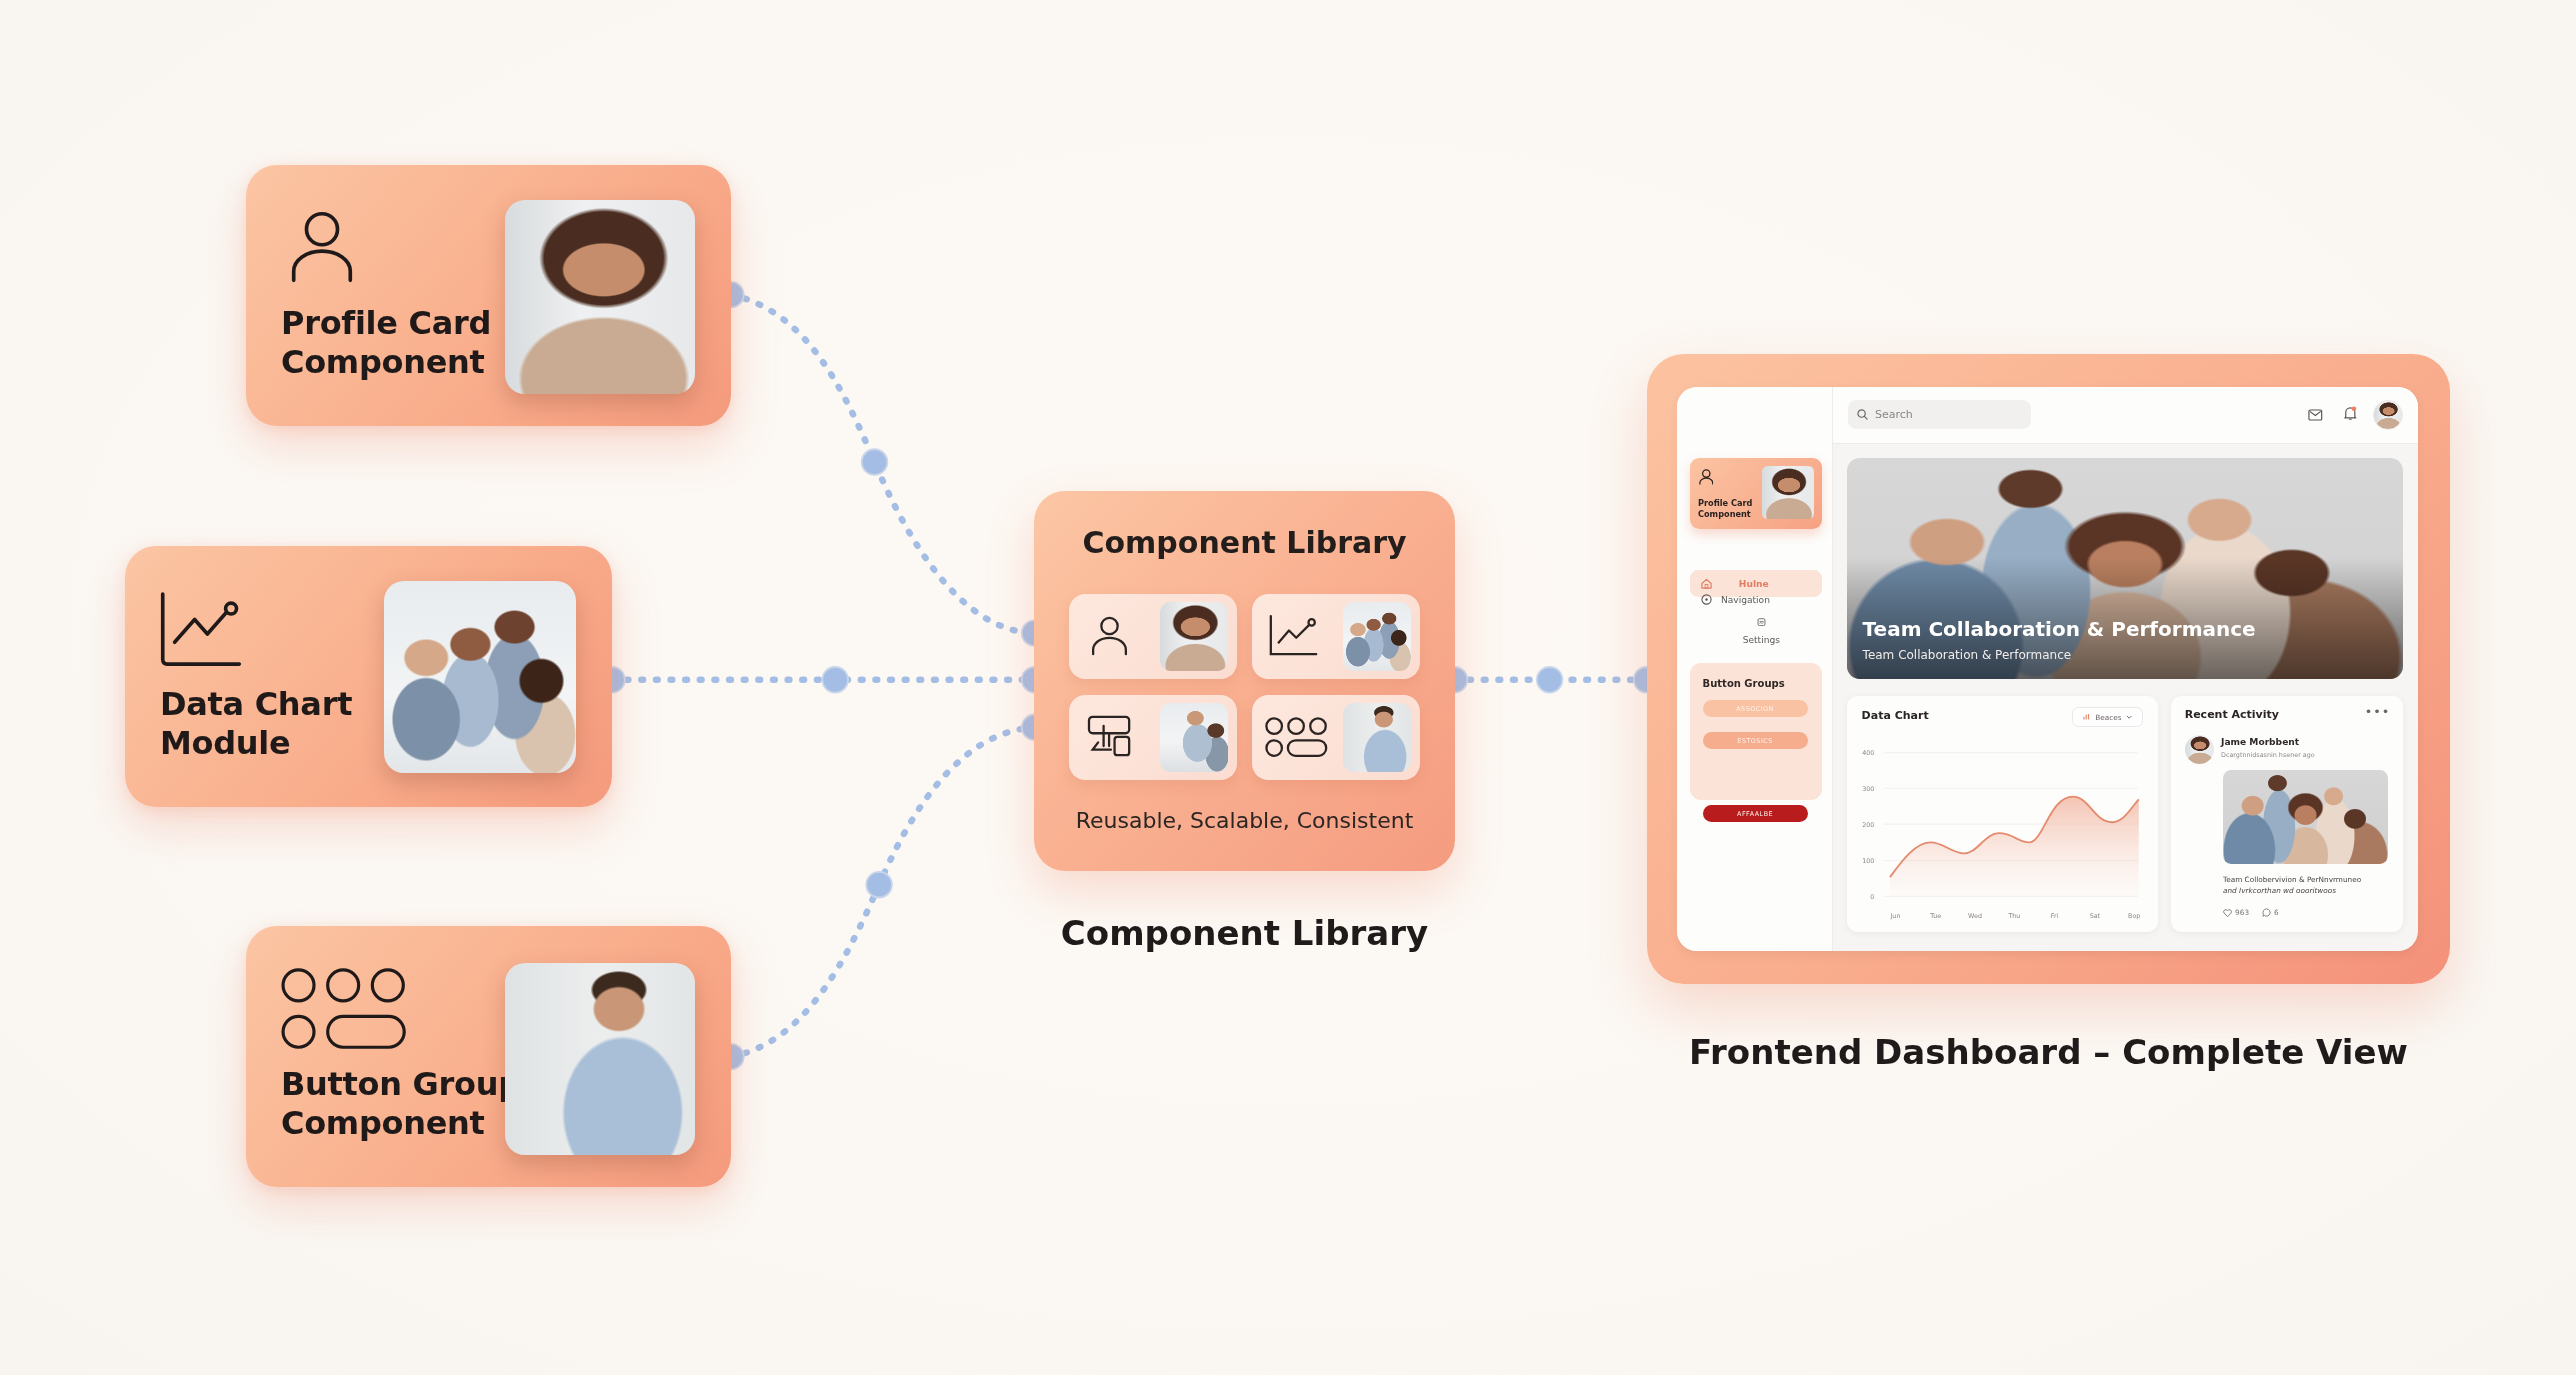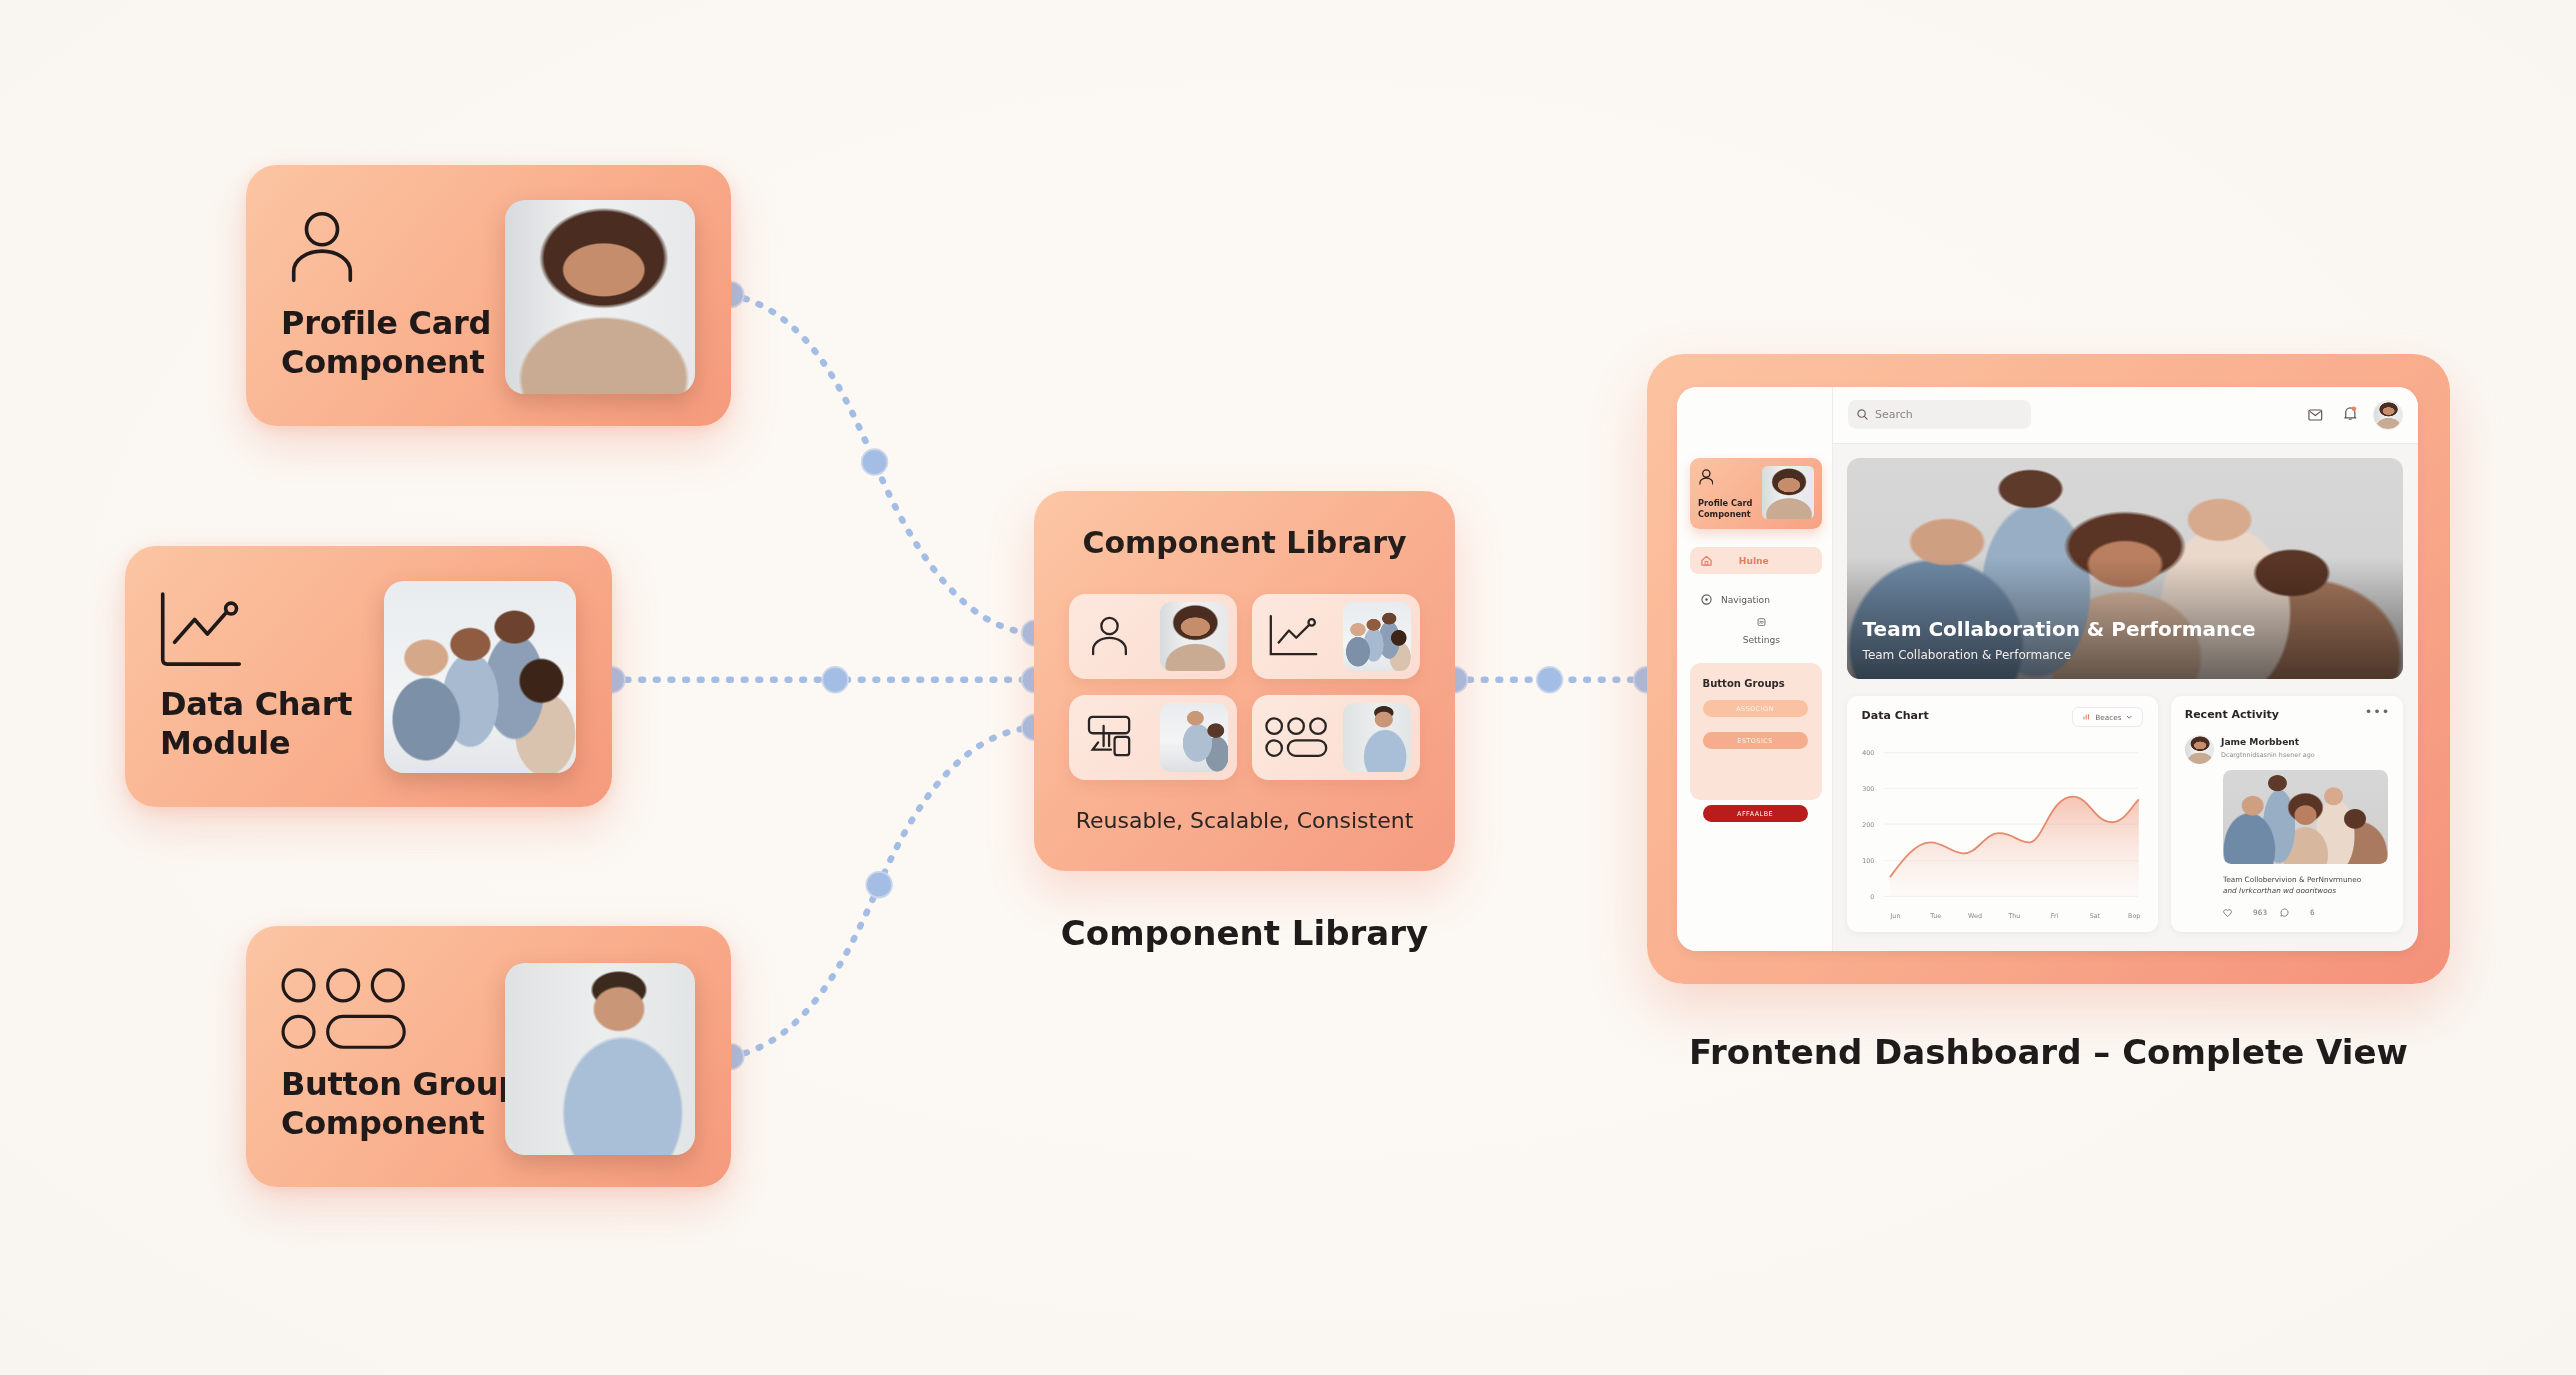--- a/index.html
+++ b/index.html
@@ -172,21 +172,21 @@
     display: flex; align-items: center; justify-content: center; gap: 4.6px; font-size: 7.3px; color: #6a6462; background:#fff;
   }
   .ra-title { position: absolute; left: 13.7px; top: 12px; font-size: 11px; font-weight: bold; color: #2a2422; }
   .ra-more { position: absolute; right: 12.8px; top: 8.2px; font-size: 12.8px; color: #6b6563; letter-spacing: 0.9px; }
   .ra-name { position: absolute; left: 50px; top: 41px; font-size: 9.1px; font-weight: bold; color: #2f2826; }
   .ra-time { position: absolute; left: 50px; top: 55px; font-size: 6.4px; color: #908a88; }
   .ra-avatar { position: absolute; left: 13.7px; top: 39px; width: 29px; height: 29px; border-radius: 50%; }
   .ra-img { position: absolute; left: 52px; top: 74px; width: 165px; height: 94px; border-radius: 8.2px; }
   .ra-text { position: absolute; left: 52px; top: 178px; width: 169px; font-size: 7.3px; line-height: 11px; color: #4a4442; }
   .ra-stats { position: absolute; left: 52px; top: 212px; display: flex; gap: 12.8px; font-size: 7.3px; color: #7b7573; align-items: center; }
-  .ra-stats span { display: inline-flex; align-items: flex-end; gap: 21px; }
+  .ra-stats span { display: inline-flex; align-items: flex-end; gap: 3px; }
 </style>
 </head>
 <body>
 
 <svg id="connectors" viewBox="0 0 2816 1504">
   <g fill="none" stroke="#a3bde4" stroke-width="7" stroke-linecap="round" stroke-dasharray="2 14">
     <path d="M799 322 C 880 340, 920 420, 956 505 S 1050 690, 1131 692"></path>
     <path d="M669 743 L 1131 743"></path>
     <path d="M799 1155 C 880 1140, 925 1050, 961 967 S 1050 800, 1131 795"></path>
     <path d="M1590 743 L 1800 743"></path>
@@ -304,21 +304,21 @@
           <circle cx="8" cy="5" r="4" fill="none" stroke="#2b2320" stroke-width="1.4"></circle>
           <path d="M1 17 V15 a7 5 0 0 1 14 0 V17" fill="none" stroke="#2b2320" stroke-width="1.4"></path>
         </svg>
         <div class="t">
           <div>Profile Card</div>
           <div>Component</div>
         </div>
         <div class="ph-woman" style="position:absolute; right:8.2px; top:8.2px; width:52px; height:53px; border-radius:5.5px;"></div>
       </div>
 
-      <div class="nav-item active" style="top:160px;gap:27px;">
+      <div class="nav-item active" style="top:183px;gap:27px;">
         <svg width="11" height="11" viewBox="0 0 12 12">
             <path d="M1 6 L6 1.5 L11 6 V11 H1 Z" fill="none" stroke="#e07d63" stroke-width="1.3" stroke-linejoin="round"></path>
             <rect x="4.5" y="7" width="3" height="4" fill="none" stroke="#e07d63" stroke-width="1"></rect>
           </svg>
         <span>Hulne</span>
       </div>
       <div class="nav-item" style="top:199px;">
         <svg width="11" height="11" viewBox="0 0 12 12">
             <circle cx="6" cy="6" r="5" fill="none" stroke="#5d5856" stroke-width="1.2"></circle>
             <circle cx="6" cy="6" r="1.4" fill="#5d5856"></circle>

